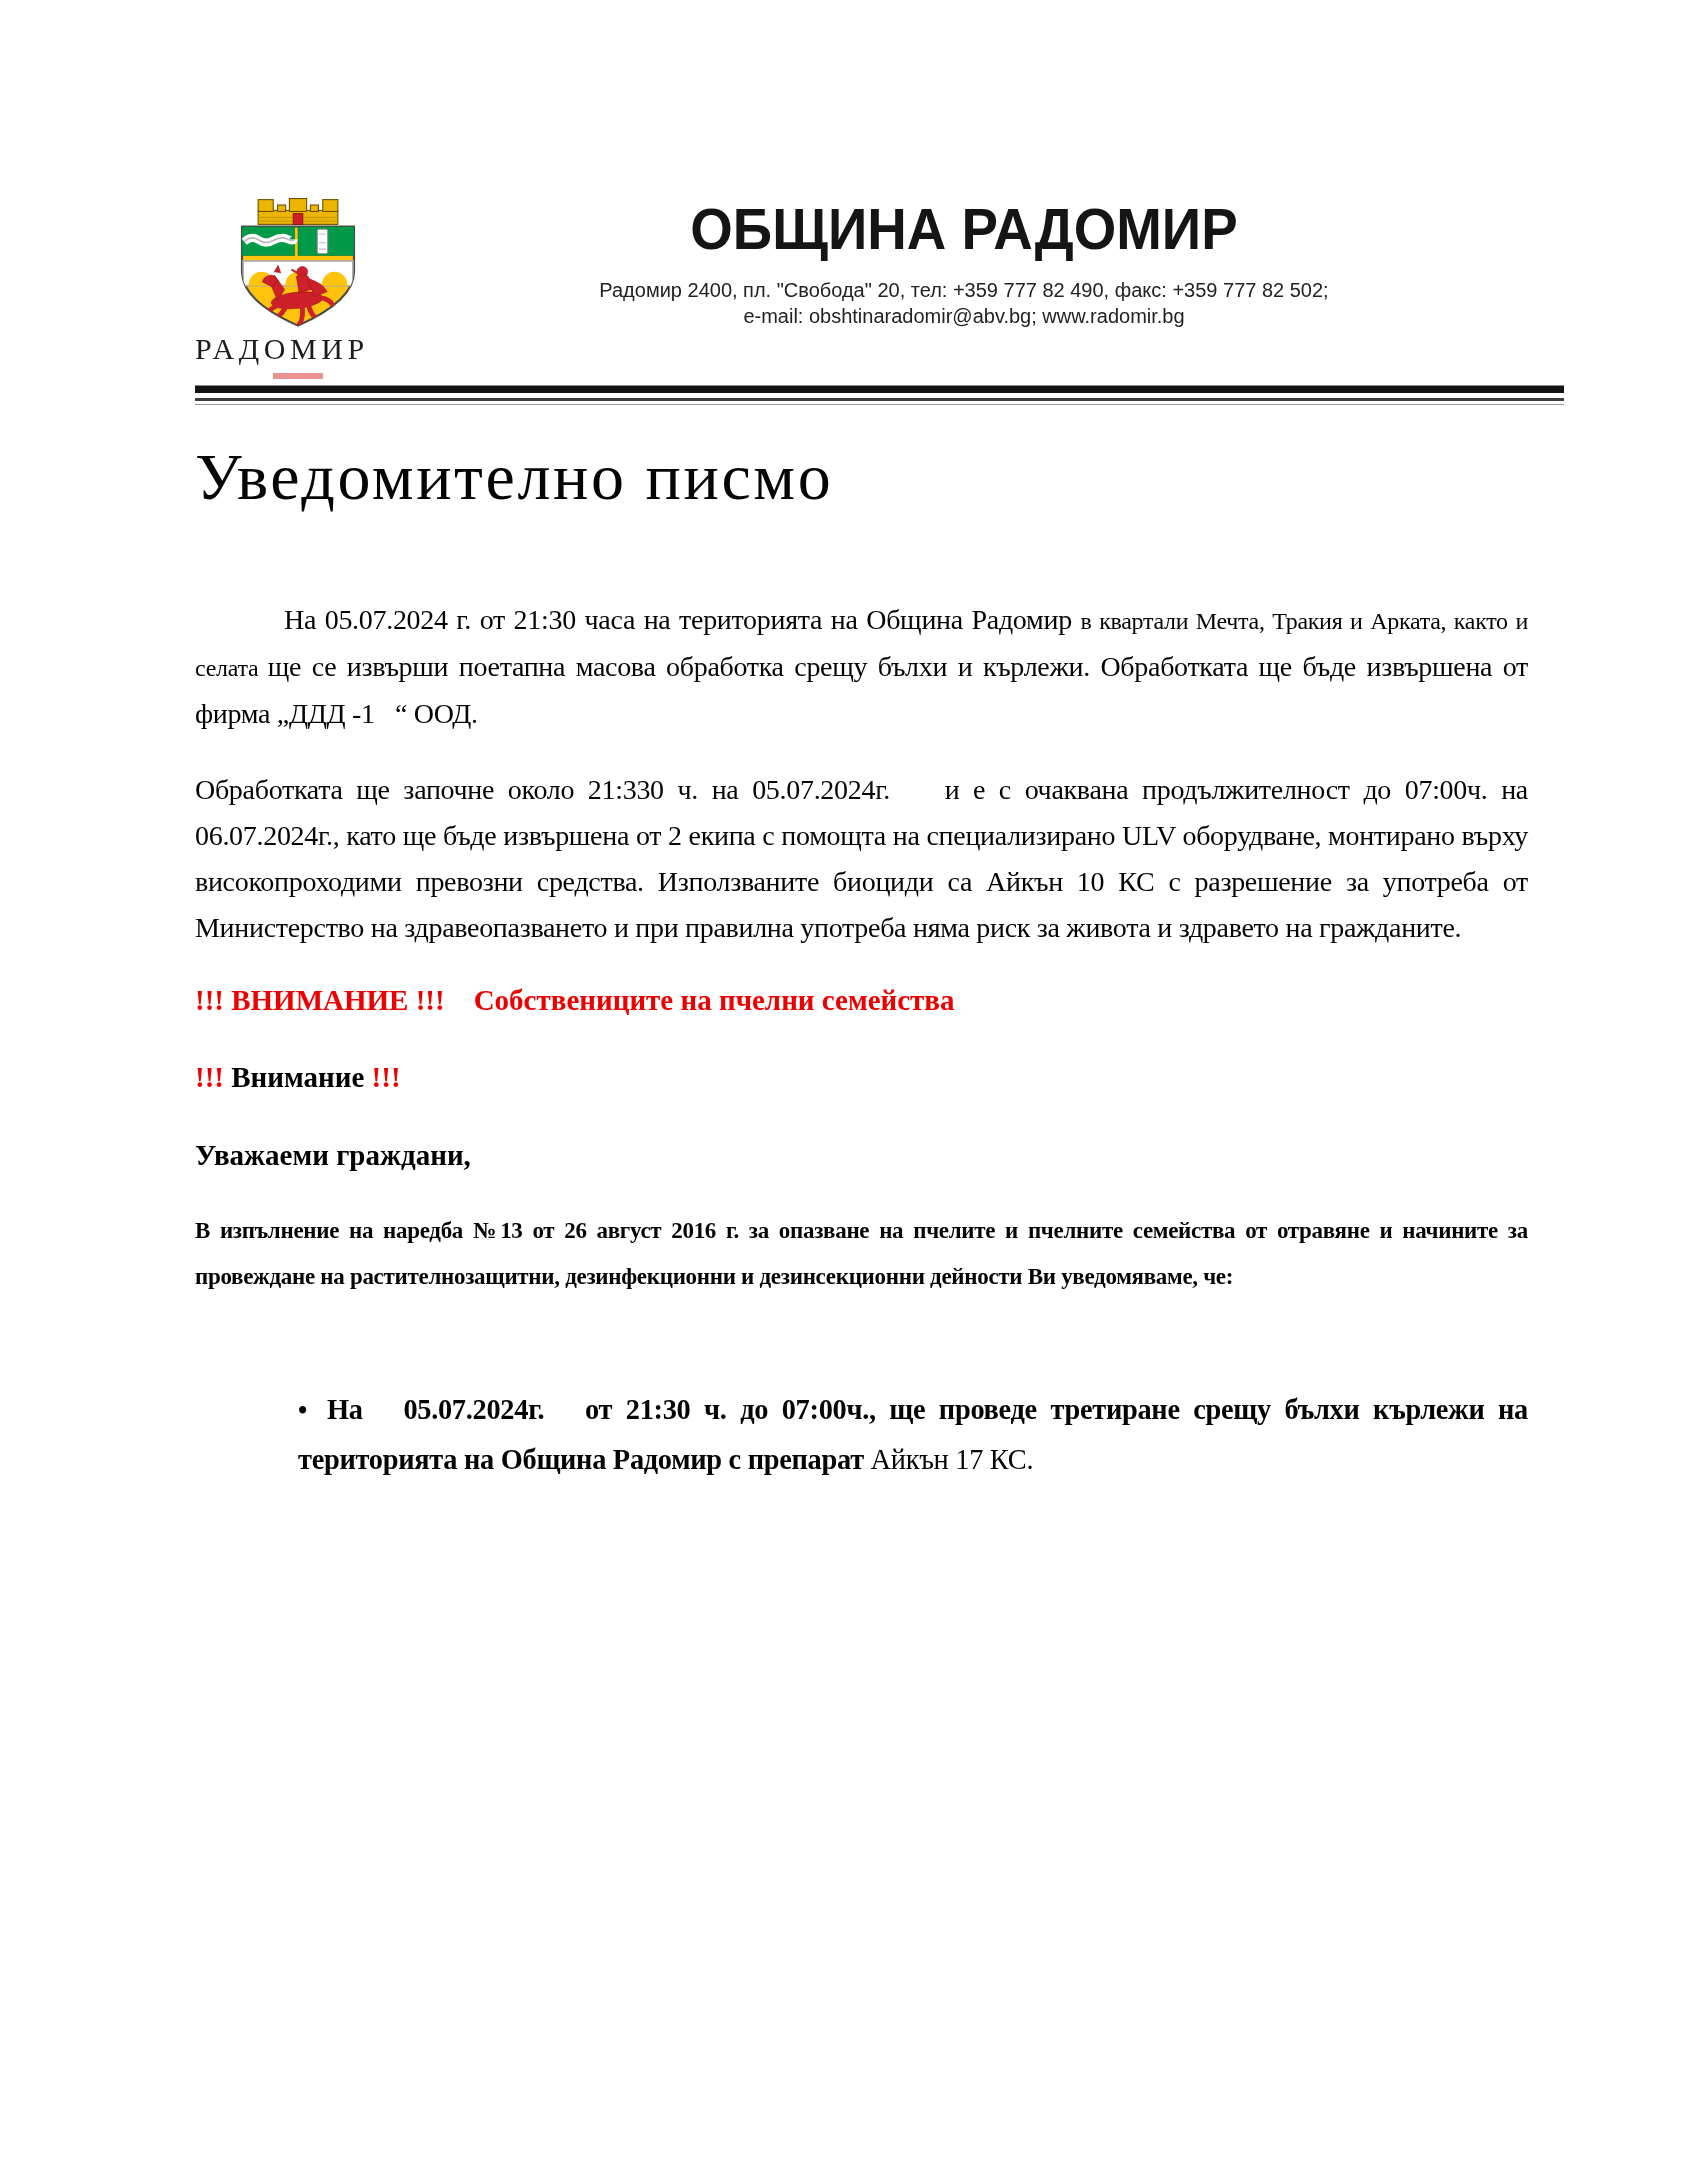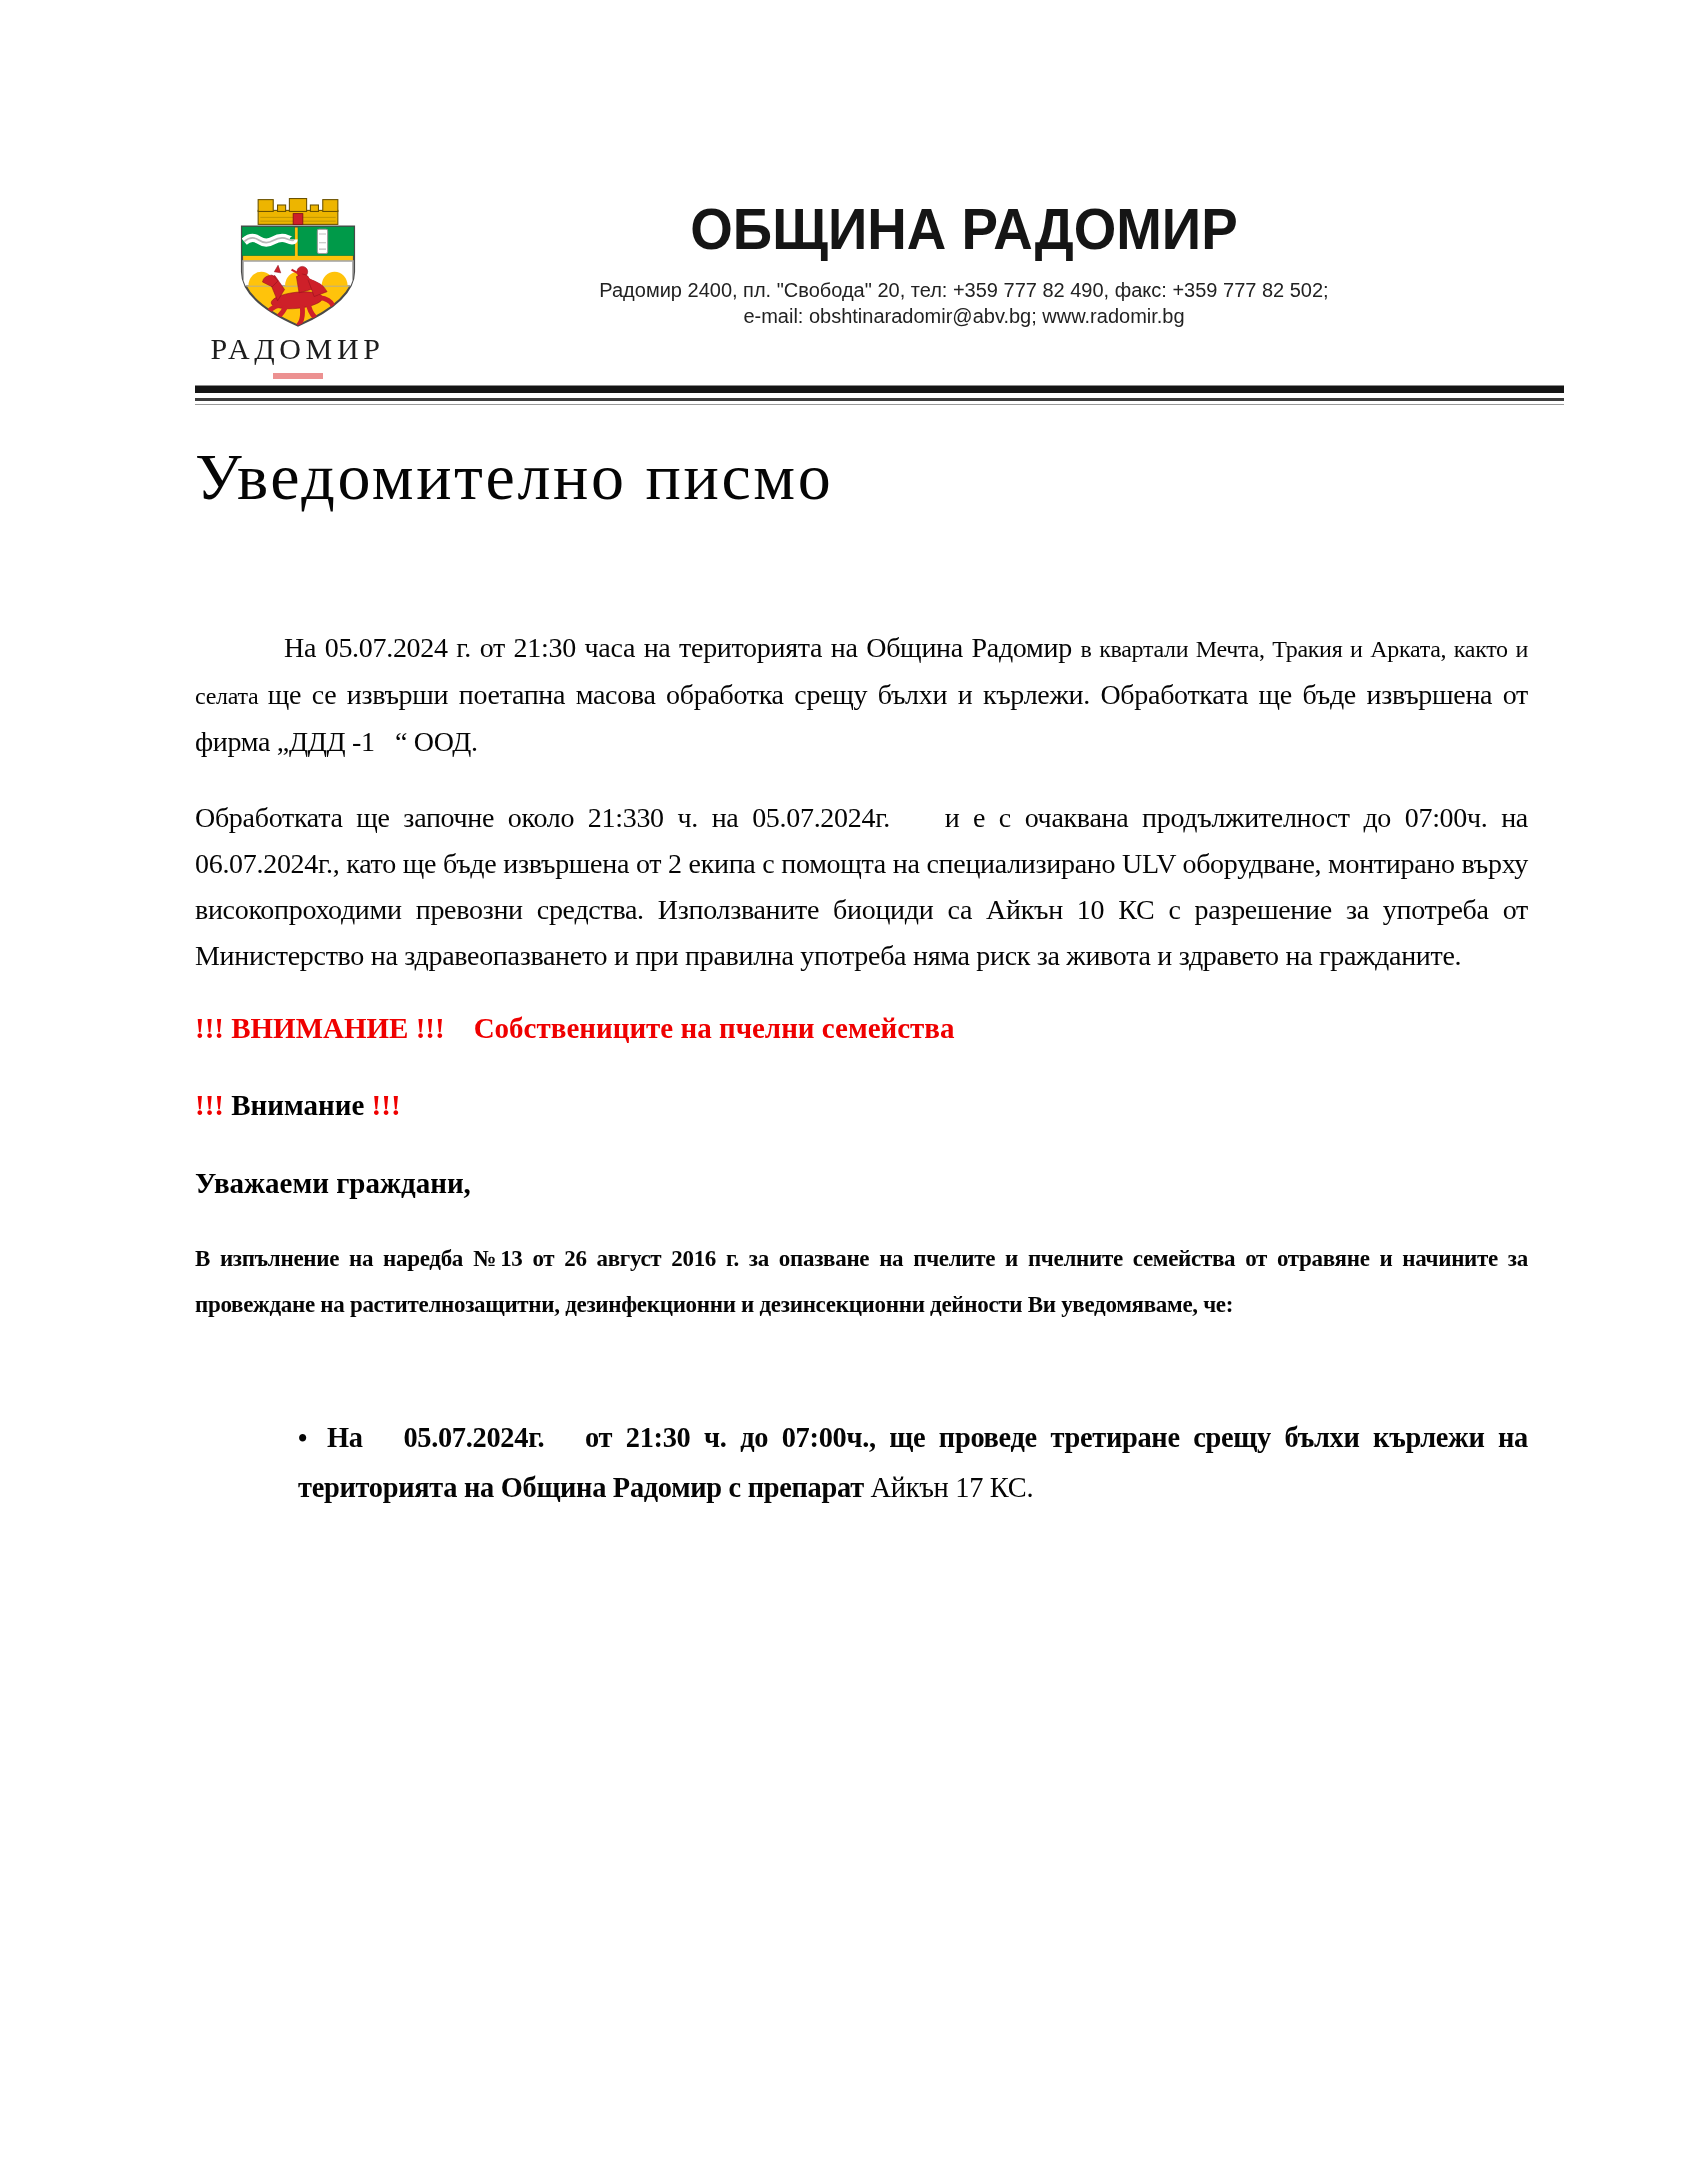--- a/index.html
+++ b/index.html
@@ -10,21 +10,21 @@
     font-family: "Liberation Serif", "DejaVu Serif", serif;
     overflow: hidden;
   }
   .sheet {
     box-sizing: border-box;
     width: 1687px; height: 2183px;
     padding: 191px 159px 0 195px;
   }
   
   .letterhead { display: flex; align-items: flex-start; }
-  .logo-block { width: 205px; flex: 0 0 205px; text-align: center; }
+  .logo-block { width: 205px; flex: 0 0 205px; }
   .logo-block svg { display: block; margin: 0 auto; }
   .logo-caption {
     font-family: "Liberation Serif", serif;
     font-size: 30px; letter-spacing: 4.6px; margin-top: 1.3px; color: #1d1d1d;
   }
   .logo-underline {
     width: 50px; height: 6px; background: #ec9191; margin: 6.6px auto 0 auto;
   }
   .head-text { flex: 1 1 auto; text-align: center; padding-top: 5.3px; }
   .org-name {
@@ -54,21 +54,21 @@
     font-size: 66px; letter-spacing: 2.6px; color: #050505;
     font-family: "Liberation Serif", "DejaVu Serif", serif;
   }
   
   .body-p {
     margin: 30px 0 0 0;
     font-size: 28px; line-height: 46px;
     text-align: justify; letter-spacing: -0.3px;
     color: #050505;
   }
-  .body-p.first { margin-top: 110px; text-indent: 89px; }
+  .body-p.first { margin-top: 82px; text-indent: 89px; }
   .small-run { font-size: 24px; }
   .bold { font-weight: bold; }
   .red { color: #ef0000; }
   .warn { margin: 37px 0 0 0; font-size: 29px; line-height: 40px; font-weight: bold; }
   .warn2 { margin-top: 29px; }
   .salutation { margin: 38px 0 0 0; font-size: 29px; line-height: 40px; font-weight: bold; }
   .regulation { margin-top: 33px; font-weight: bold; font-size: 23px; }
   .bullet-p {
     margin: 85px 0 0 103px;
     font-size: 28.4px; line-height: 50px;

